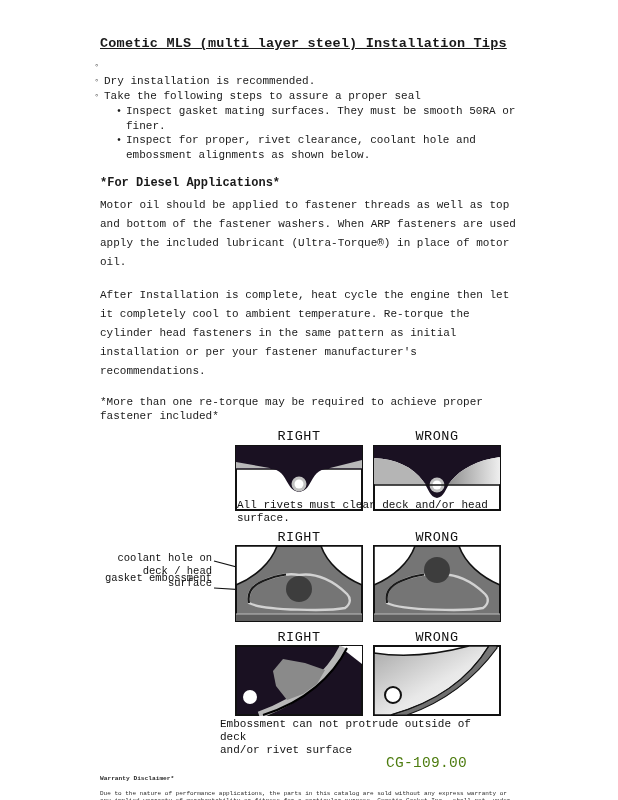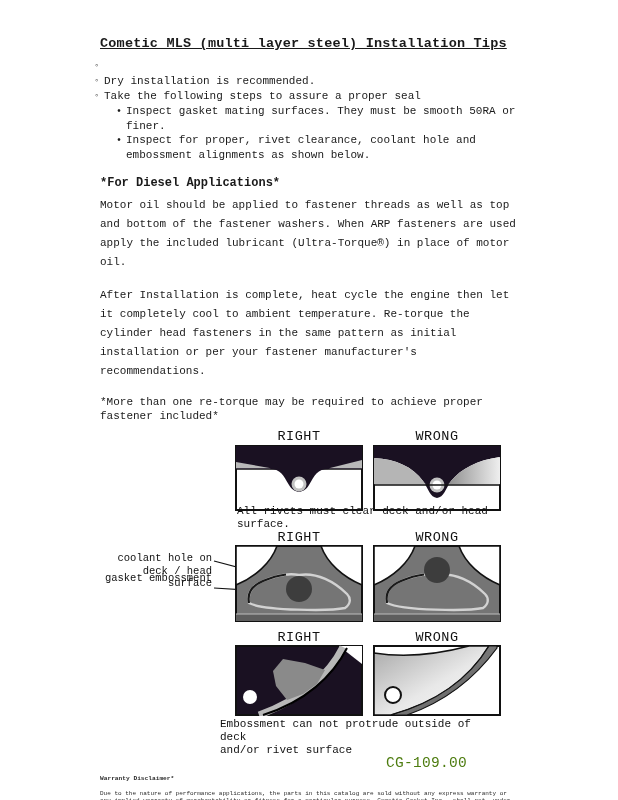--- a/index.html
+++ b/index.html
@@ -105,21 +105,21 @@
         </defs>
         <rect x="1" y="1" width="126" height="64" fill="#ffffff" stroke="#111" stroke-width="2"></rect>
         <path d="M1,1 H127 V12 C104,15 88,24 78,36 C72,45 71,52 64,53 C57,52 56,45 50,36 C40,22 23,14 1,13 Z" fill="#1a1122"></path>
         <path d="M1,13 C23,14 40,22 50,36 L53,39.5 H1 Z" fill="#b5b5b5"></path>
         <path d="M127,12 C104,15 88,24 78,36 L75,39.5 H127 Z" fill="url(#wedgeGrad)"></path>
         <circle cx="64" cy="40" r="7.5" fill="#c2c2c2"></circle>
         <circle cx="64" cy="40" r="4.5" fill="#ffffff"></circle>
         <line x1="1" y1="40" x2="127" y2="40" stroke="#111" stroke-width="1.4"></line>
       </svg>
     </div>
-    <div class="caption" style="top:76px;left:237px;">All rivets must clear deck and/or head surface.</div>
+    <div class="caption" style="top:70px;left:237px;">All rivets must clear deck and/or head surface.</div>
 
     <div class="rw-labels" style="top:101px;">
       <span>RIGHT</span>
       <span>WRONG</span>
     </div>
     <div class="pointer-label" style="top:123px;">
       <div>coolant hole on</div>
       <div>deck / head surface</div>
     </div>
     <div class="pointer-label" style="top:143px;">gasket embossment</div>

